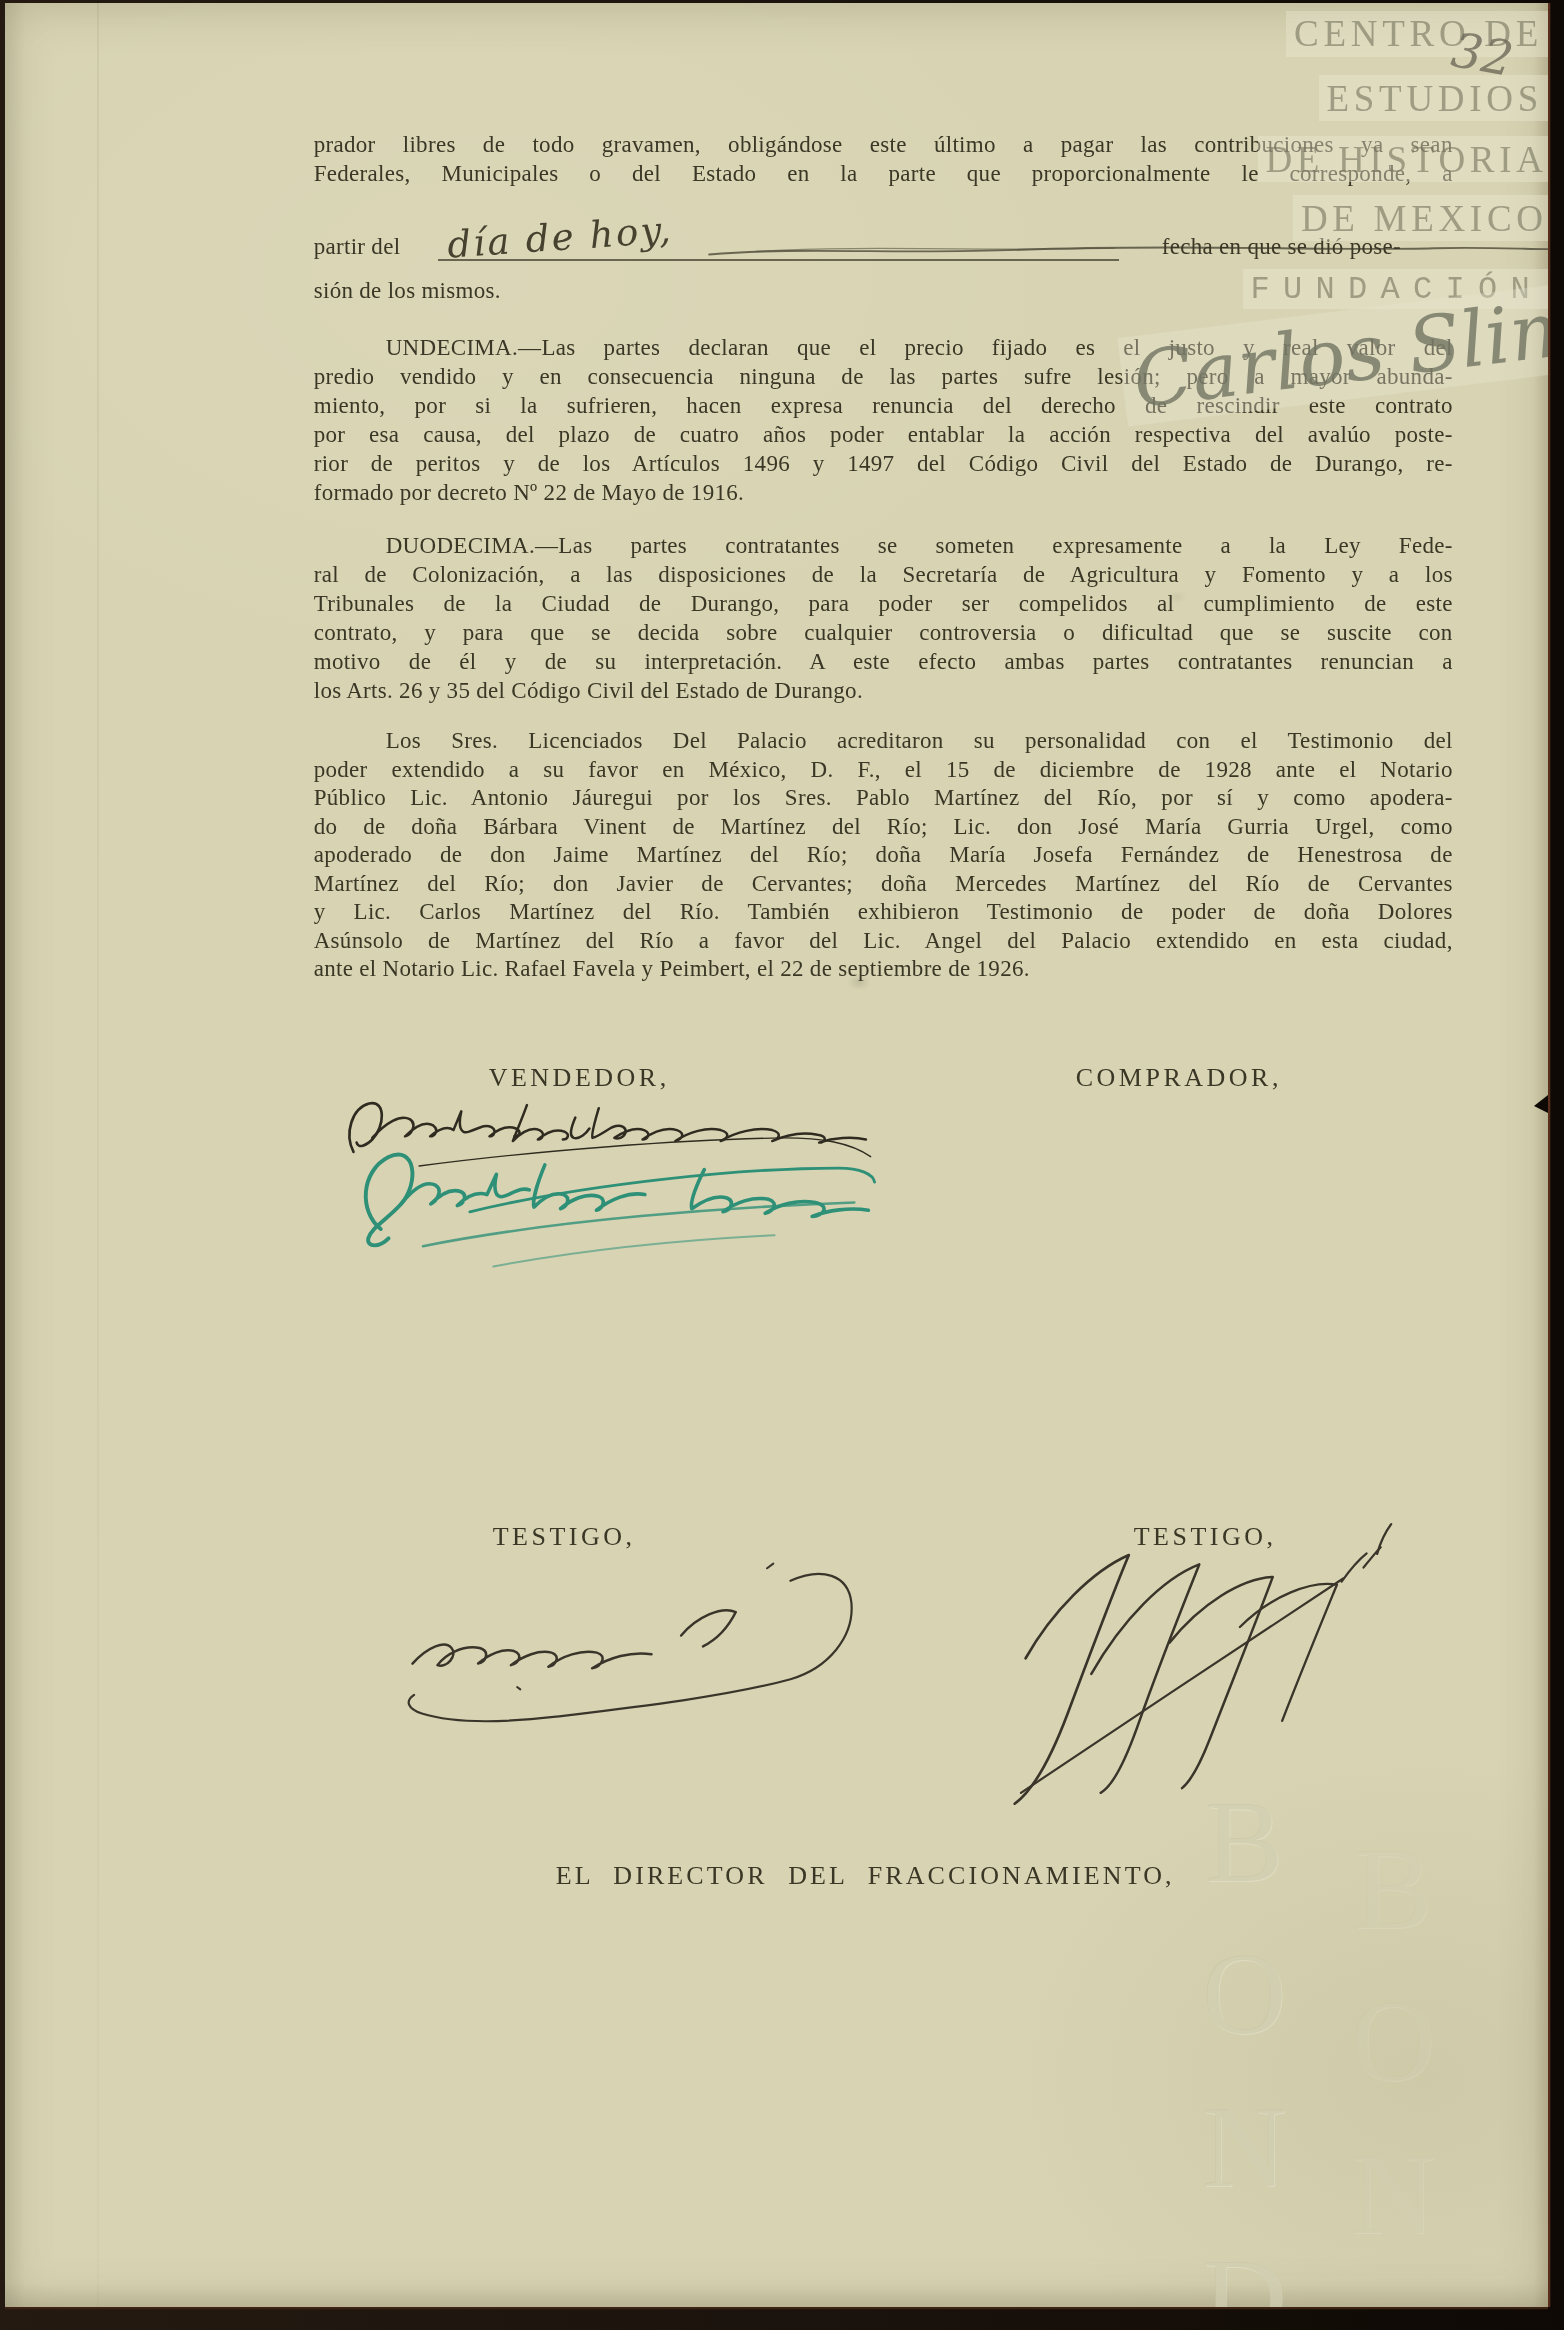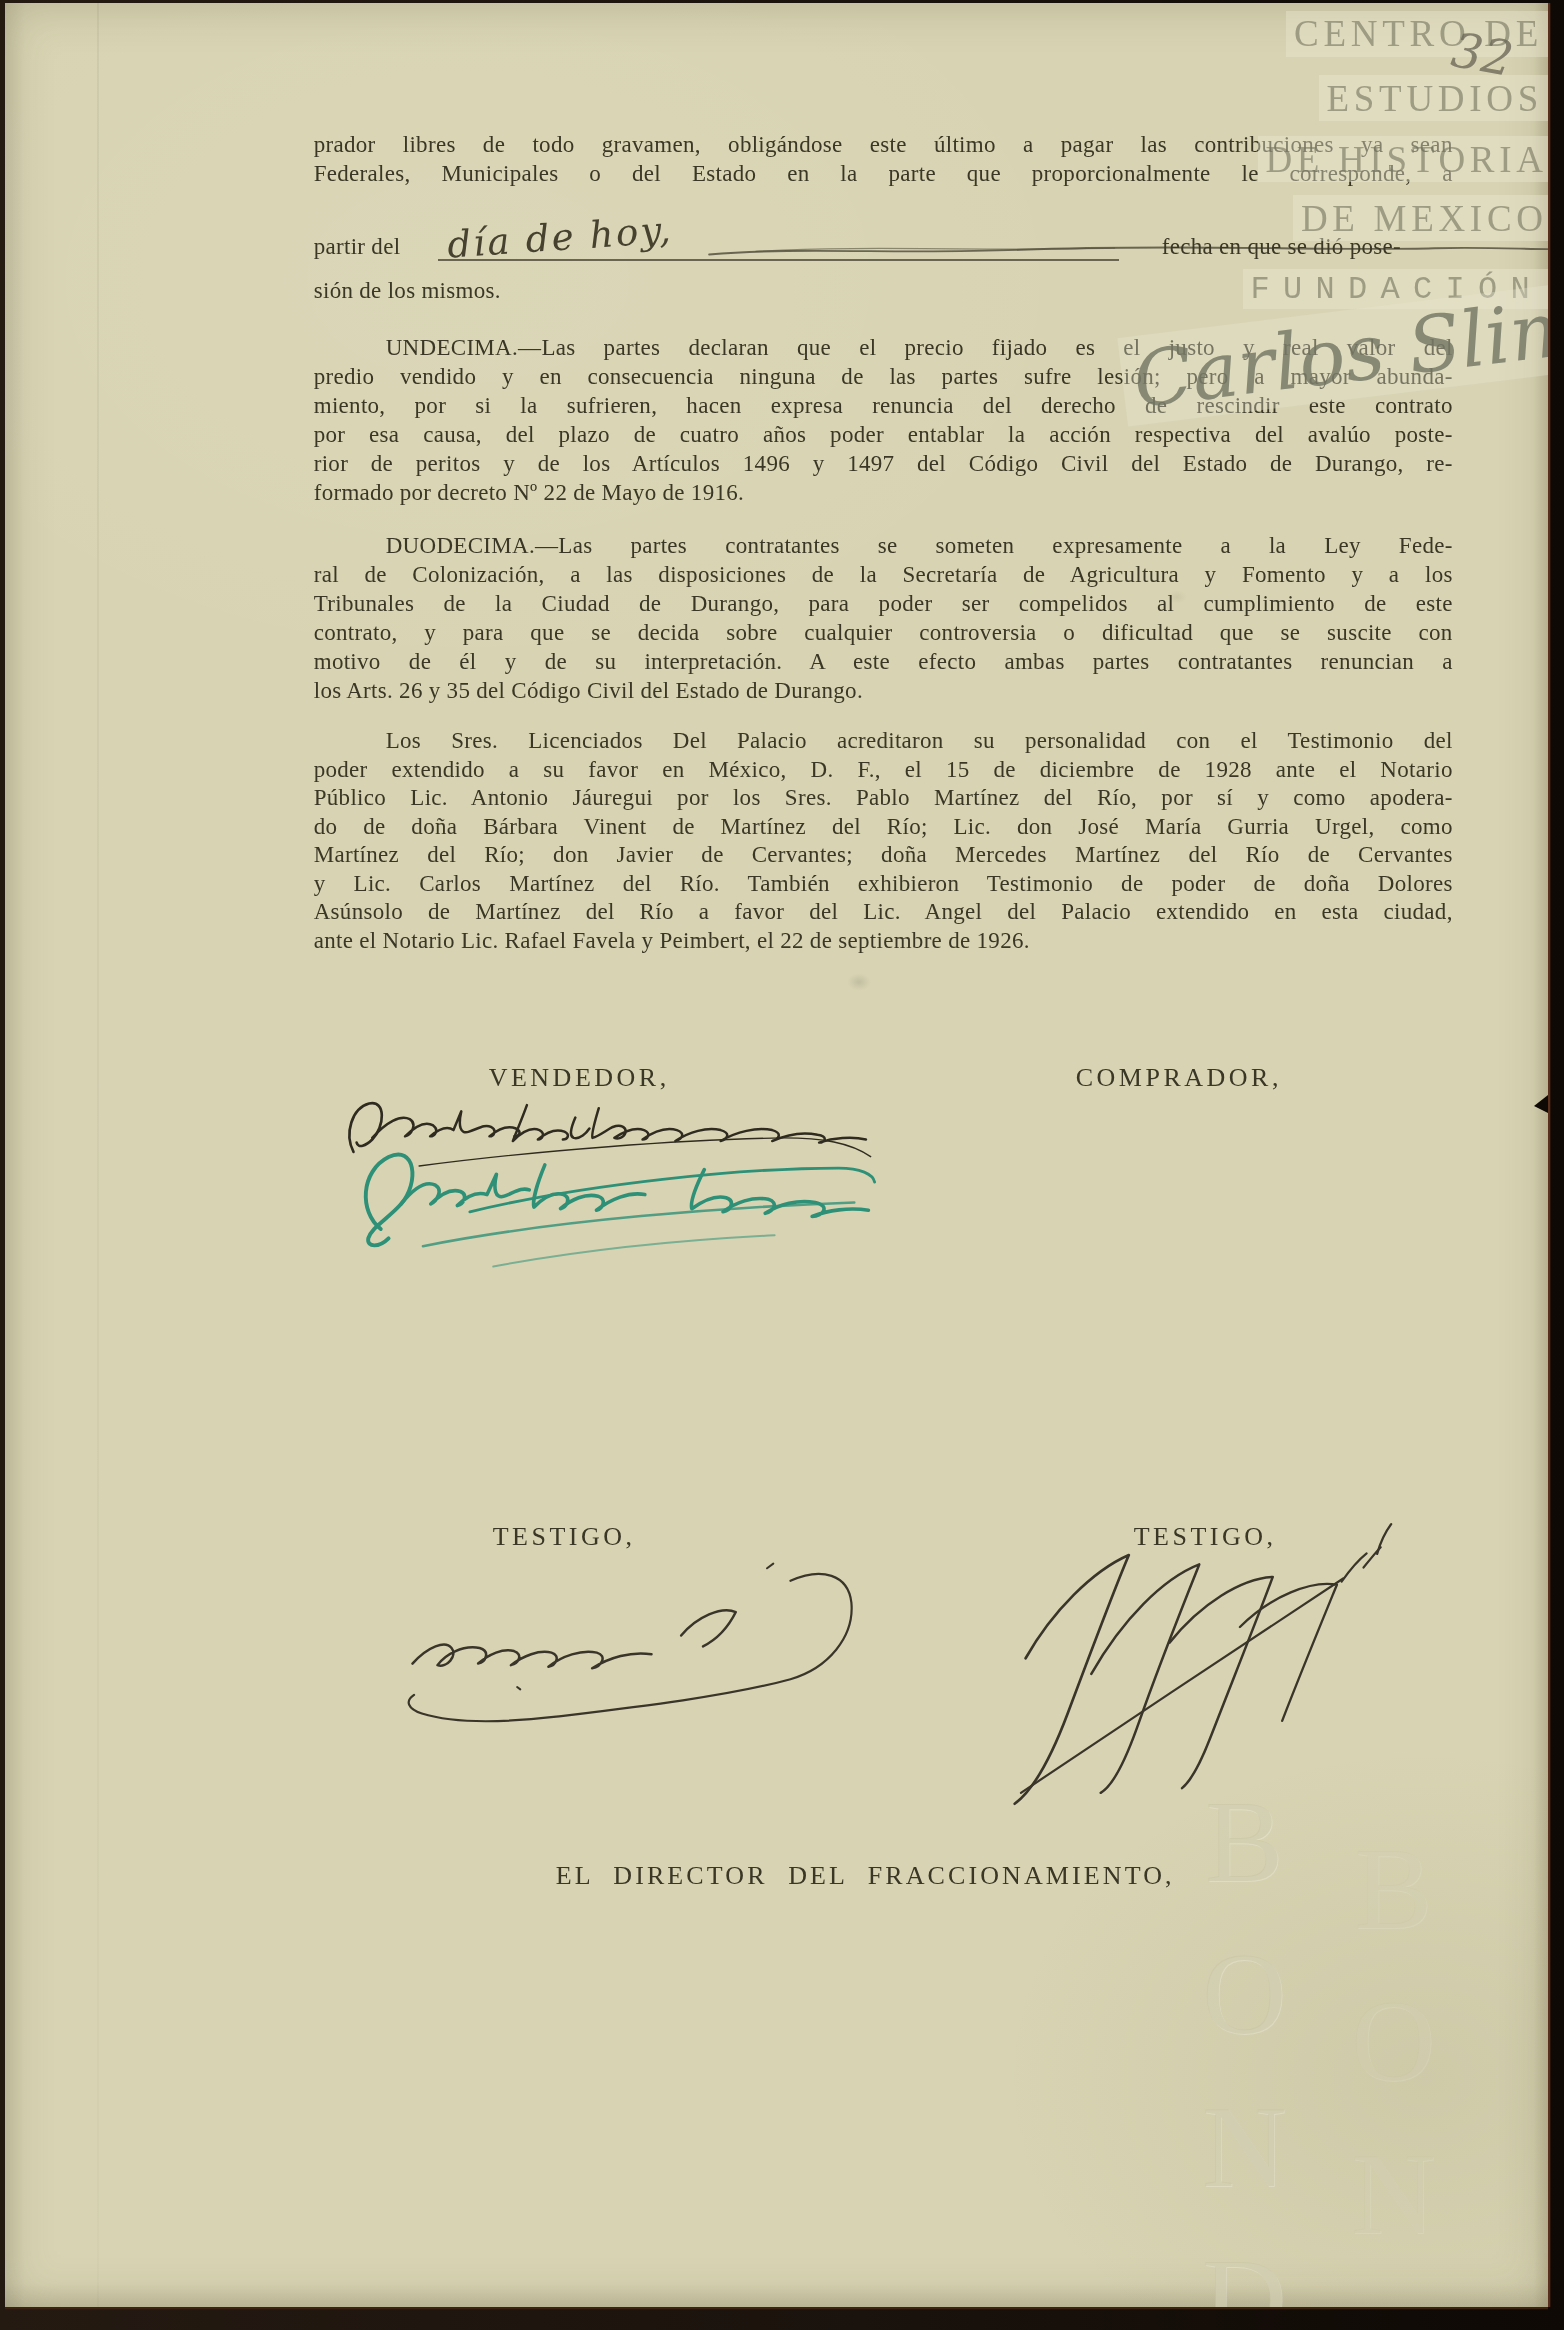--- a/index.html
+++ b/index.html
@@ -97,20 +97,21 @@
         <div class="tline">contrato, y para que se decida sobre cualquier controversia o dificultad  que  se  suscite  con</div>
         <div class="tline">motivo de él y de su interpretación.   A este efecto  ambas  partes contratantes  renuncian a</div>
         <div class="tline last">los Arts. 26 y 35 del Código Civil del Estado de Durango.</div>
       </div>
 
     <div class="textblock" style="top:724px;line-height:28.5px;">
         <div class="tline first">Los Sres. Licenciados Del Palacio acreditaron su personalidad con el Testimonio del</div>
         <div class="tline">poder extendido a su favor en  México,  D. F., el 15 de  diciembre  de 1928 ante el Notario</div>
         <div class="tline">Público Lic.  Antonio Jáuregui por los Sres.  Pablo Martínez del Río, por sí y como apodera-</div>
         <div class="tline">do de doña Bárbara Vinent de Martínez del Río; Lic. don  José  María Gurria Urgel, como</div>
+        <div class="tline">apoderado de don Jaime Martínez del Río; doña María Josefa Fernández de Henestrosa de</div>
         <div class="tline">Martínez del Río; don Javier de Cervantes; doña Mercedes  Martínez  del  Río de Cervantes</div>
         <div class="tline">y Lic. Carlos Martínez del Río.  También exhibieron  Testimonio de poder de doña Dolores</div>
         <div class="tline">Asúnsolo de Martínez del Río a favor del Lic.  Angel  del  Palacio extendido en esta ciudad,</div>
         <div class="tline last">ante el Notario Lic.  Rafael Favela y Peimbert, el 22 de septiembre de 1926.</div>
       </div>
 
     <span class="sig-label" style="left:484px;top:1060px;">VENDEDOR,</span>
     <span class="sig-label" style="left:1071px;top:1060px;">COMPRADOR,</span>
 
     <svg class="sig" style="left:336px;top:1088px;" width="539" height="86" viewBox="0 0 690 110">

